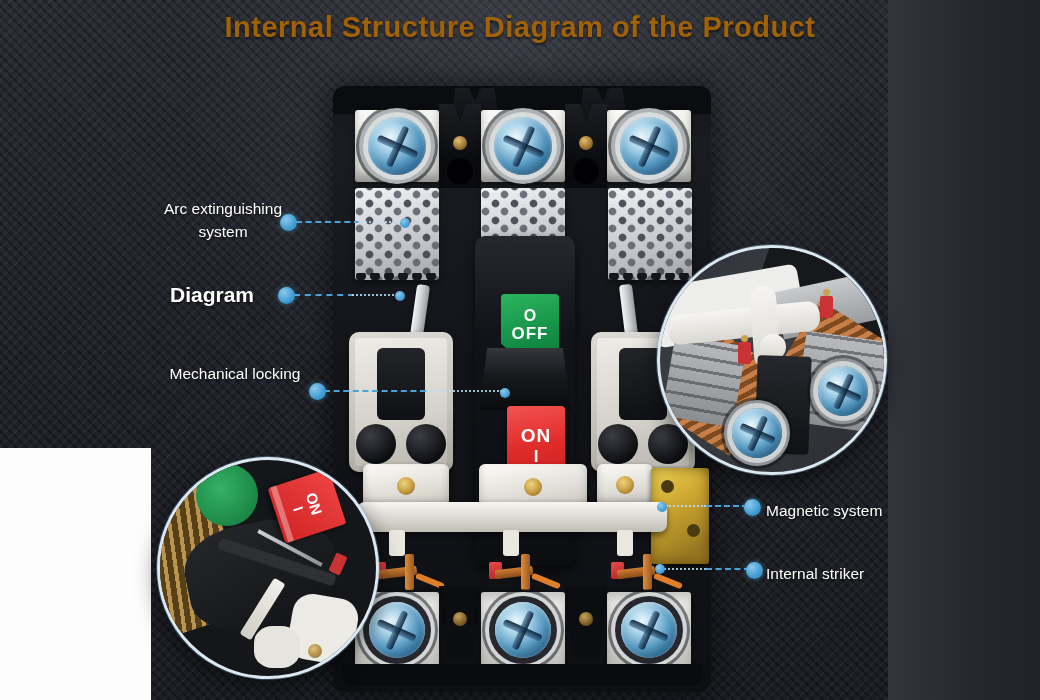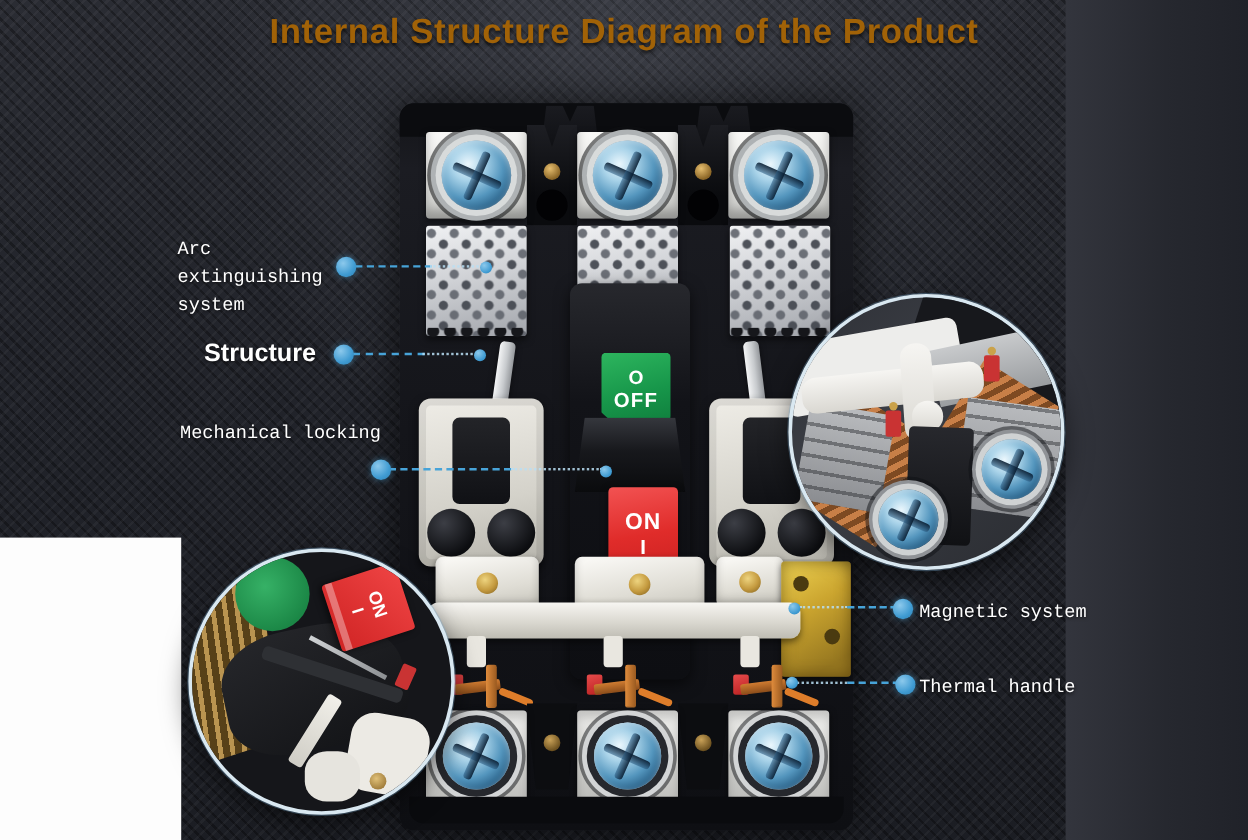--- a/index.html
+++ b/index.html
@@ -16,21 +16,21 @@
       linear-gradient(180deg,#2a2c33 0%,#22242b 40%,#1b1d23 100%);}
   .right-strip{left:888px;top:0;width:152px;height:700px;
     background:linear-gradient(90deg,#33353d,#26282f 55%,#202229);}
   .white-corner{left:0;top:448px;width:151px;height:252px;background:#fdfdfd;}
 
   .page-title{left:0;top:11px;width:1040px;text-align:center;color:#a16207;
     font-size:29px;font-weight:600;letter-spacing:.5px;text-shadow:0 2px 3px rgba(0,0,0,.6);}
 
   
   .lbl{color:#fff;text-shadow:0 1px 3px rgba(0,0,0,.75);z-index:50;}
-  .lbl.small{font-size:15.5px;font-weight:500;line-height:23px;font-family:Liberation Mono, monospace;}
+  .lbl.small{font-size:15.5px;font-weight:500;line-height:23px;text-align:center;}
   .lbl.big{font-size:21px;font-weight:600;}
   .leader{height:0;border-top:2px dashed #47a3d8;z-index:40;}
   .leader.fine{border-top:2px dotted rgba(185,222,243,.85);}
   .dot-lg{width:17px;height:17px;border-radius:50%;z-index:41;
     background:radial-gradient(circle at 35% 32%,#8cc9ec,#3f9bd2 60%,#2f7fb0);
     box-shadow:0 0 5px rgba(80,170,220,.55);}
   .dot-sm{width:10px;height:10px;border-radius:50%;z-index:41;
     background:radial-gradient(circle at 35% 32%,#8cc9ec,#3f9bd2 65%,#2f7fb0);}
 
   
@@ -316,38 +316,38 @@
 
   <div class="abs lbl small" style="left:148px;top:197px;width:150px;">
     <div>Arc extinguishing</div>
     <div>system</div>
   </div>
   <div class="abs leader" style="left:296px;top:221px;width:64px;"></div>
   <div class="abs leader fine" style="left:358px;top:221px;width:45px;"></div>
   <div class="abs dot-lg" style="left:280px;top:214px;"></div>
   <div class="abs dot-sm" style="left:400px;top:218px;"></div>
 
-  <div class="abs lbl big" style="left:170px;top:283px;">Structure</div>
+  <div class="abs lbl big" style="left:170px;top:283px;">Diagram</div>
   <div class="abs leader" style="left:294px;top:294px;width:60px;"></div>
   <div class="abs leader fine" style="left:352px;top:294px;width:46px;"></div>
   <div class="abs dot-lg" style="left:278px;top:287px;"></div>
   <div class="abs dot-sm" style="left:395px;top:291px;"></div>
 
-  <div class="abs lbl small" style="left:150px;top:350px;width:170px;">
+  <div class="abs lbl small" style="left:150px;top:362px;width:170px;">
     <div>Mechanical locking</div>
   </div>
   <div class="abs leader" style="left:324px;top:390px;width:102px;"></div>
   <div class="abs leader fine" style="left:426px;top:390px;width:76px;"></div>
   <div class="abs dot-lg" style="left:309px;top:383px;"></div>
   <div class="abs dot-sm" style="left:500px;top:388px;"></div>
 
   <div class="abs lbl small" style="left:766px;top:499px;">Magnetic system</div>
   <div class="abs leader fine" style="left:666px;top:505px;width:40px;"></div>
   <div class="abs leader" style="left:706px;top:505px;width:42px;"></div>
   <div class="abs dot-lg" style="left:744px;top:499px;"></div>
   <div class="abs dot-sm" style="left:657px;top:502px;"></div>
 
-  <div class="abs lbl small" style="left:766px;top:562px;">Thermal handle</div>
+  <div class="abs lbl small" style="left:766px;top:562px;">Internal striker</div>
   <div class="abs leader fine" style="left:664px;top:568px;width:42px;"></div>
   <div class="abs leader" style="left:706px;top:568px;width:44px;"></div>
   <div class="abs dot-lg" style="left:746px;top:562px;"></div>
   <div class="abs dot-sm" style="left:655px;top:564px;"></div>
 </div>
 
 </body></html>

